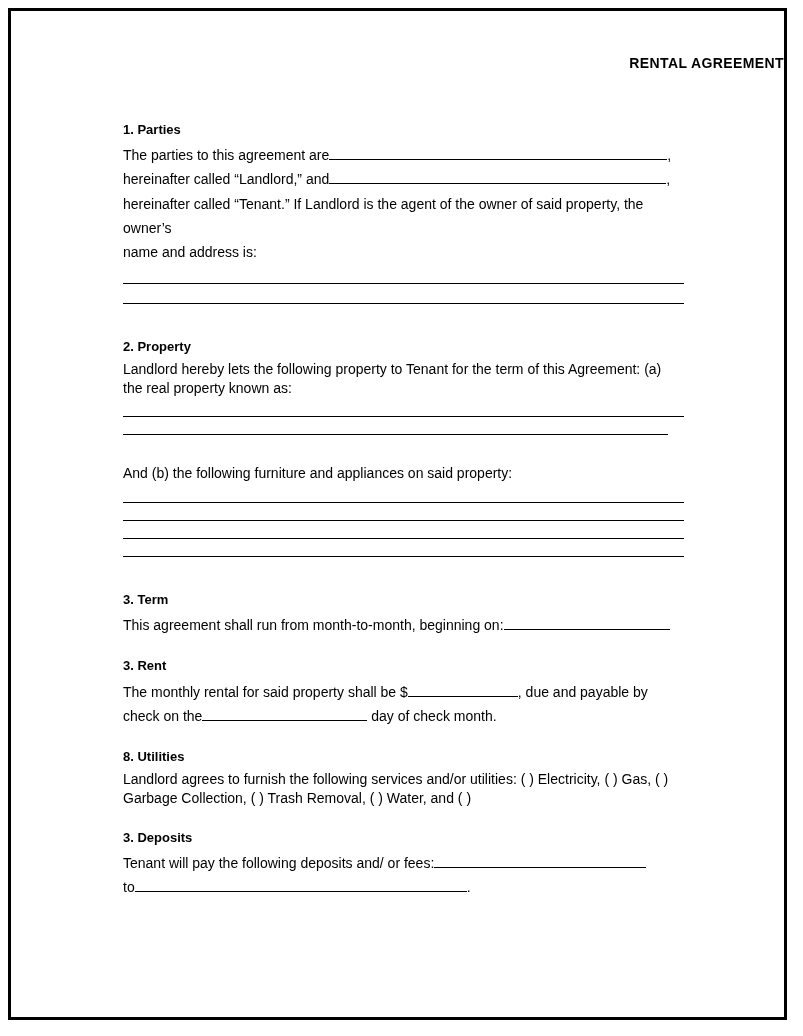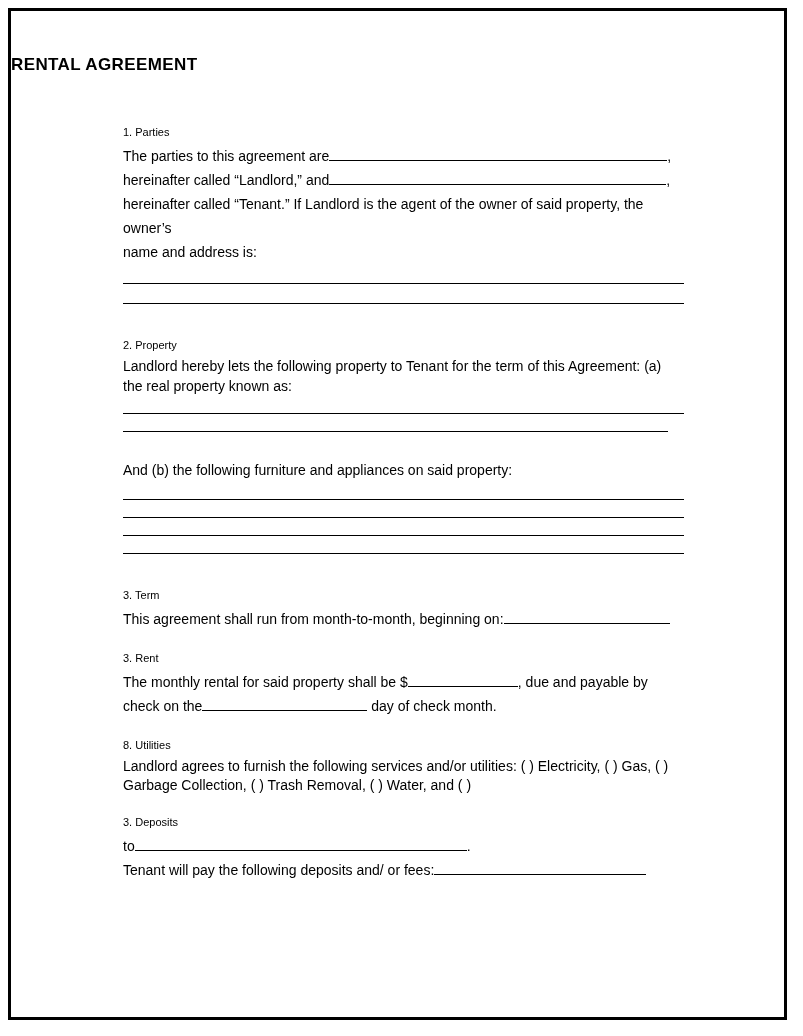--- a/index.html
+++ b/index.html
@@ -28,41 +28,41 @@
     position: absolute;
     left: 0;
     top: 0;
     right: 0;
     bottom: 0;
     background: #ffffff;
     padding: 0;
     box-sizing: border-box;
   }
   .doc-title {
-    text-align: left;
-    font-size: 17px;
+    text-align: right;
+    font-size: 14px;
     font-weight: bold;
     letter-spacing: 0.4px;
     margin-top: 44px;
     margin-left: 0;
-    margin-right: 16px;
+    margin-right: 0;
   }
   .content {
     margin-left: 112px;
     margin-right: 100px;
     margin-top: 48px;
     font-size: 13.3px;
     line-height: 1.72;
   }
   .section {
     margin-bottom: 2px;
   }
   .section-head {
-    font-weight: normal;
-    font-size: 11px;
+    font-weight: bold;
+    font-size: 13px;
     margin-bottom: 2px;
   }
   .para {
     font-size: 14px;
     line-height: 1.72;
   }
   .tight {
     line-height: 1.38;
   }
   .fill {
@@ -158,22 +158,22 @@
       <div class="section">
         <div class="section-head">8. Utilities</div>
         <div class="para tight">Landlord agrees to furnish the following services and/or utilities: ( ) Electricity, ( ) Gas, ( ) Garbage Collection, ( ) Trash Removal, ( ) Water, and ( )</div>
       </div>
 
       <div class="gap-16"></div>
 
       <div class="section">
         <div class="section-head">3. Deposits</div>
         <div class="para">
-          <span>to</span><span class="fill" style="width:332px"></span><span>.</span>
+          <span>Tenant will pay the following deposits and/ or fees:</span><span class="fill" style="width:212px"></span>
         </div>
         <div class="para">
-          <span>Tenant will pay the following deposits and/ or fees:</span><span class="fill" style="width:212px"></span>
+          <span>to</span><span class="fill" style="width:332px"></span><span>.</span>
         </div>
       </div>
 
     </div>
   </div>
 </div>
 
 </body></html>

